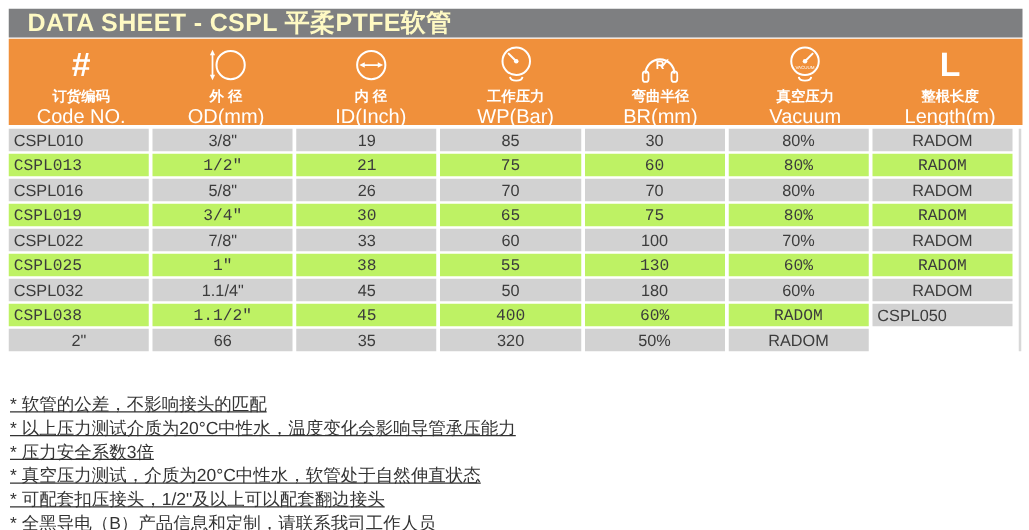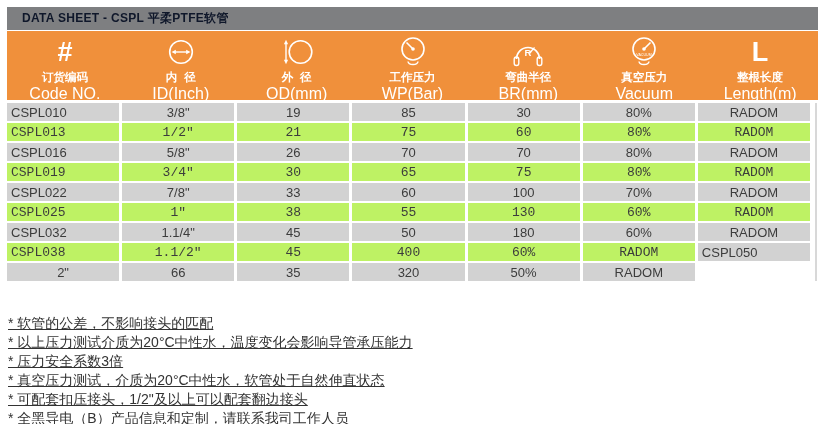--- a/index.html
+++ b/index.html
@@ -7,37 +7,37 @@
   body {
     width:823px; height:424px;
     font-family:"Liberation Sans","DejaVu Sans",sans-serif;
     position:relative; overflow:hidden;
   }
   .page { position:absolute; inset:0; }
 
   
   .titlebar {
     position:absolute; left:7px; top:7px; width:811px; height:23px;
-    background:#7E7F81; color:#0f172a;
+    background:#7E7F81; color:#fef9c3;
     display:flex; align-items:center; padding-left:15px;
-    font-size:12px; font-weight:bold; letter-spacing:0.3px;
+    font-size:20px; font-weight:bold; letter-spacing:0.3px;
   }
 
   
   .thead {
     position:absolute; left:7px; top:31px; width:811px; height:69px;
     background:#F0903B; display:flex;
   }
   .hcol {
     flex:1 1 0; display:flex; flex-direction:column; align-items:center;
     color:#ffffff; padding-top:4px;
   }
   .iconbox { height:35px; display:flex; align-items:center; justify-content:center; }
   .glyph { font-size:27px; font-weight:bold; line-height:33px; color:#ffffff; }
-  .zh { font-size:11.5px; font-weight:bold; line-height:14px; margin-top:1px; white-space:pre;font-family:Liberation Mono, monospace; }
+  .zh { font-size:11.5px; font-weight:bold; line-height:14px; margin-top:1px; white-space:pre; }
   .en { font-size:16px; line-height:12px; margin-top:3px; }
 
   
   .tbody {
     position:absolute; left:7px; top:103px; width:803px;
     display:grid; grid-template-columns:repeat(7,1fr);
     column-gap:3px; row-gap:2px;
   }
   .cell {
     height:18px; display:flex; align-items:center; justify-content:center;
@@ -68,46 +68,46 @@
   </div>
 
   <div class="thead">
 
     <div class="hcol">
       <div class="iconbox">
         <span class="glyph">#</span>
       </div>
       <div class="zh">订货编码</div>
       <div class="en">Code NO.</div>
+    </div>
+
+    <div class="hcol">
+      <div class="iconbox">
+        <svg width="34" height="32" viewBox="0 0 34 32">
+          <circle cx="20.5" cy="15" r="11.3" fill="none" stroke="#fff" stroke-width="1.6"></circle>
+          <line x1="6" y1="6" x2="6" y2="24" stroke="#fff" stroke-width="1.4"></line>
+          <polygon points="6,2.8 3.9,7.2 8.1,7.2" fill="#fff"></polygon>
+          <polygon points="6,27.2 3.9,22.8 8.1,22.8" fill="#fff"></polygon>
+        </svg>
+      </div>
+      <div class="zh">外 径</div>
+      <div class="en">OD(mm)</div>
     </div>
 
     <div class="hcol">
       <div class="iconbox">
         <svg width="32" height="32" viewBox="0 0 32 32">
           <circle cx="16" cy="15" r="11.3" fill="none" stroke="#fff" stroke-width="1.6"></circle>
           <line x1="9.5" y1="15" x2="22.5" y2="15" stroke="#fff" stroke-width="1.4"></line>
           <polygon points="6.5,15 10.8,12.8 10.8,17.2" fill="#fff"></polygon>
           <polygon points="25.5,15 21.2,12.8 21.2,17.2" fill="#fff"></polygon>
         </svg>
       </div>
       <div class="zh">内 径</div>
       <div class="en">ID(Inch)</div>
-    </div>
-
-    <div class="hcol">
-      <div class="iconbox">
-        <svg width="34" height="32" viewBox="0 0 34 32">
-          <circle cx="20.5" cy="15" r="11.3" fill="none" stroke="#fff" stroke-width="1.6"></circle>
-          <line x1="6" y1="6" x2="6" y2="24" stroke="#fff" stroke-width="1.4"></line>
-          <polygon points="6,2.8 3.9,7.2 8.1,7.2" fill="#fff"></polygon>
-          <polygon points="6,27.2 3.9,22.8 8.1,22.8" fill="#fff"></polygon>
-        </svg>
-      </div>
-      <div class="zh">外 径</div>
-      <div class="en">OD(mm)</div>
     </div>
 
     <div class="hcol">
       <div class="iconbox">
         <svg width="34" height="35" viewBox="0 0 34 35">
           <circle cx="17" cy="14" r="11" fill="none" stroke="#fff" stroke-width="1.6"></circle>
           <circle cx="17" cy="14" r="1.8" fill="#fff"></circle>
           <line x1="17" y1="14" x2="10.5" y2="7.5" stroke="#fff" stroke-width="1.6"></line>
           <path d="M12 26.5 C12.5 30.5 21.5 30.5 22 26.5" fill="none" stroke="#fff" stroke-width="1.5"></path>
         </svg>

